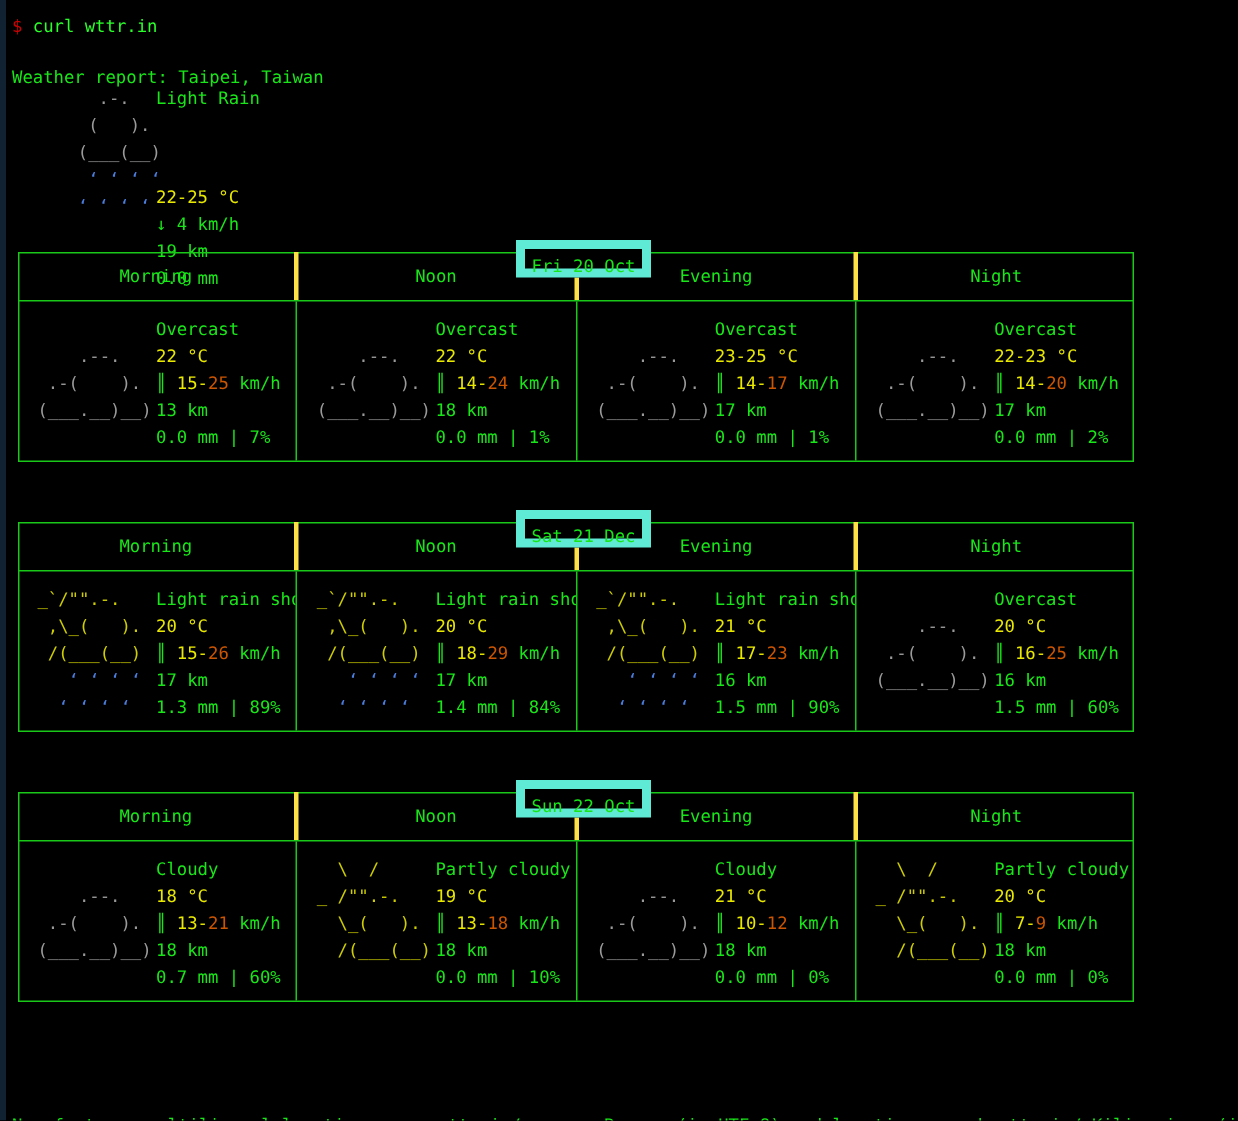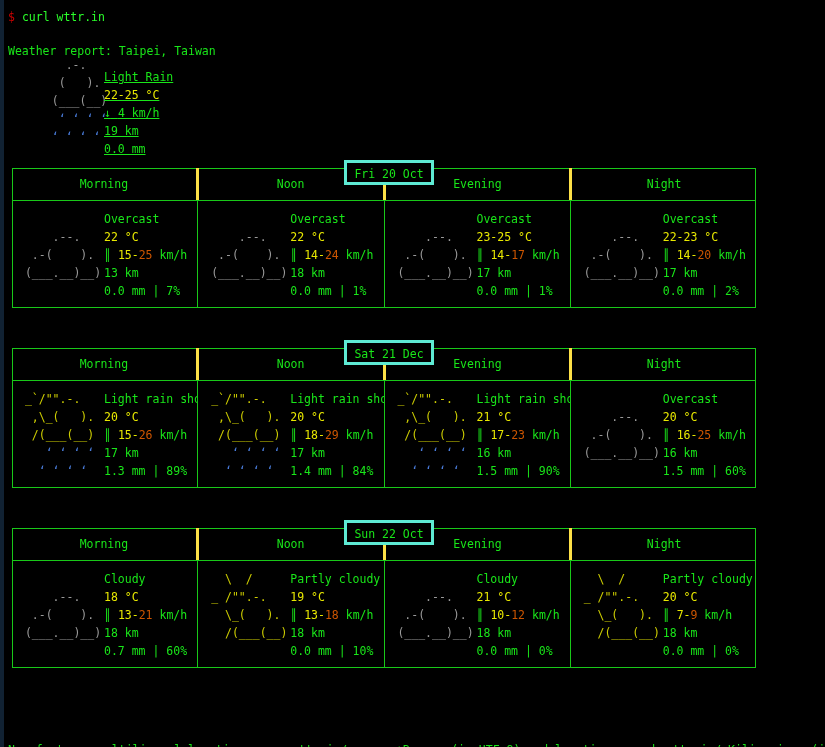--- a/index.html
+++ b/index.html
@@ -35,57 +35,57 @@
     padding: 0;
     border-radius: 30px;
   }
   .row { white-space: pre; height: 18px; }
 
   
   .c-green   { color: #19e619; }
   .c-bgreen  { color: #2bff2b; }
   .c-red     { color: #cc0000; }
   .c-yellow  { color: #cdcd00; }
-  .c-byellow { color: #e8e800; }
+  .c-byellow { color: #e8e800; margin-top: 48px; }
   .c-orange  { color: #cc5500; }
   .c-gray    { color: #9a9a9a; }
   .c-blue    { color: #4a7ddd; }
 
   
   .scrollback { color: #062706; height: 8px; overflow: hidden; white-space: pre; font-size: 11.5px; }
   .prompt-line { padding-left: 8px; }
   .report-line { padding-left: 8px; margin-top: 16px; }
 
   
   .current {
     position: absolute;
     left: 8px;
     top: 56px;
     white-space: pre;
   }
   .cur-art { position: absolute; left: 30px; top: 0; white-space: pre; }
-  .cur-txt { position: absolute; left: 96px; top: 12px; white-space: pre; text-decoration: underline; }
+  .cur-txt { position: absolute; left: 96px; top: 0; white-space: pre; }
 
   
   .daybox { position: absolute; left: 12px; width: 744px; }
   .dayframe {
     position: absolute;
     left: 0; top: 8px;
     width: 744px;
     height: 140px;
     border: 1px solid #19c819;
     box-sizing: border-box;
   }
   .daytab {
     position: absolute;
     left: 332px;
     top: 0;
     width: 90px;
     height: 25px;
-    border: 3px solid #5eead4;
+    border: 6px solid #5eead4;
     background: #000;
     box-sizing: border-box;
     text-align: center;
     line-height: 23px;
     color: #19e619;
     z-index: 3;
   }
   .hdrrow {
     position: absolute;
     left: 0; top: 8px;

